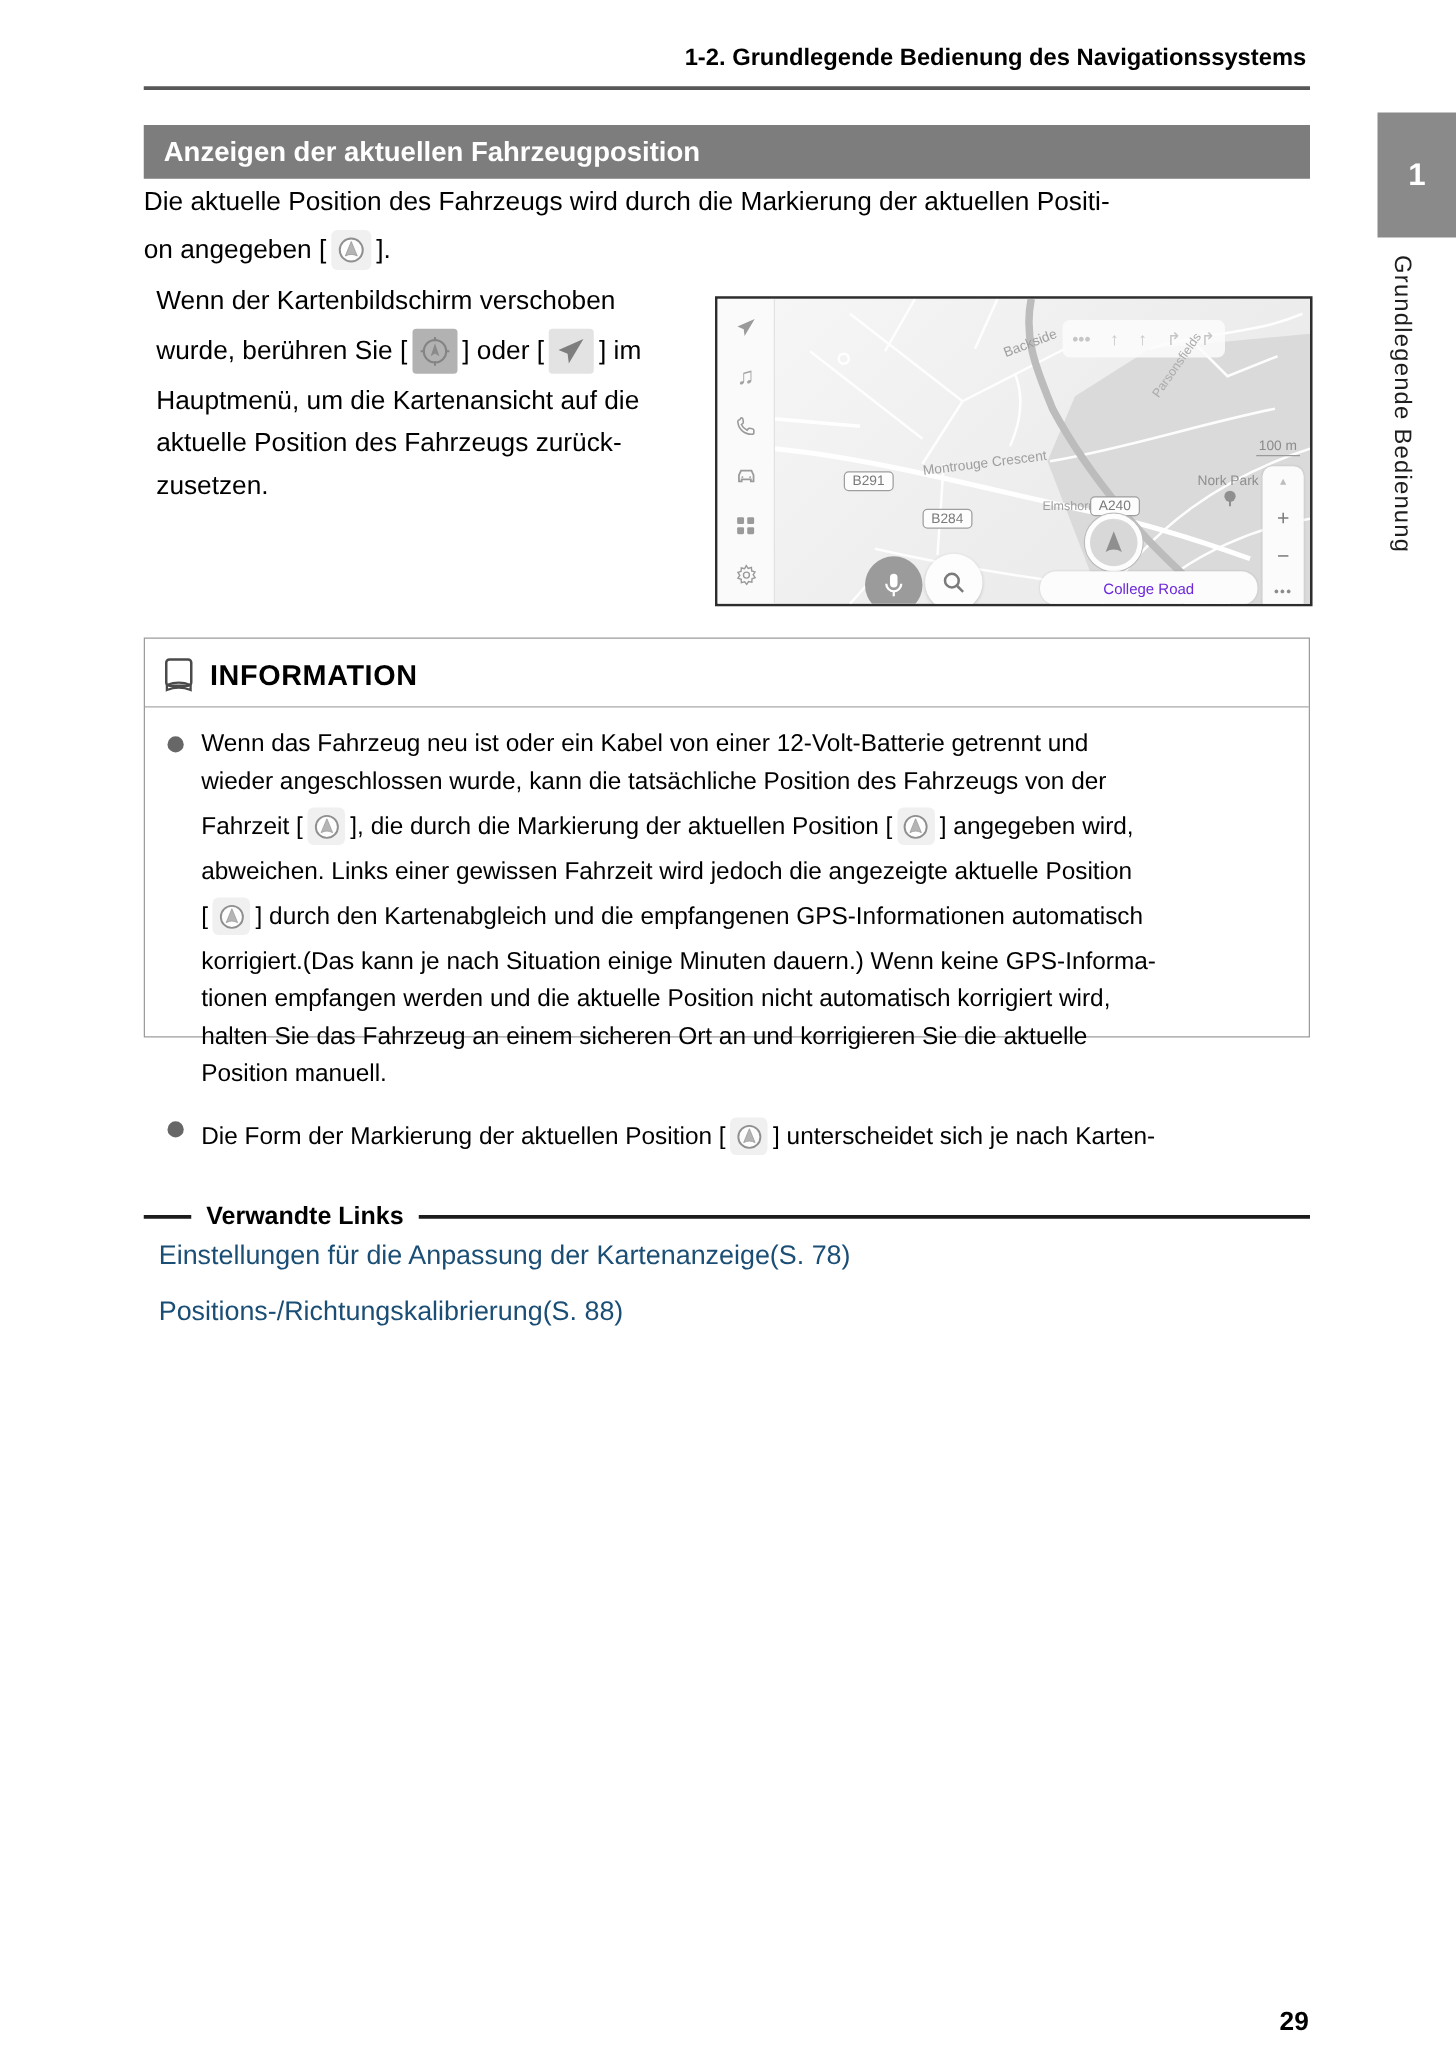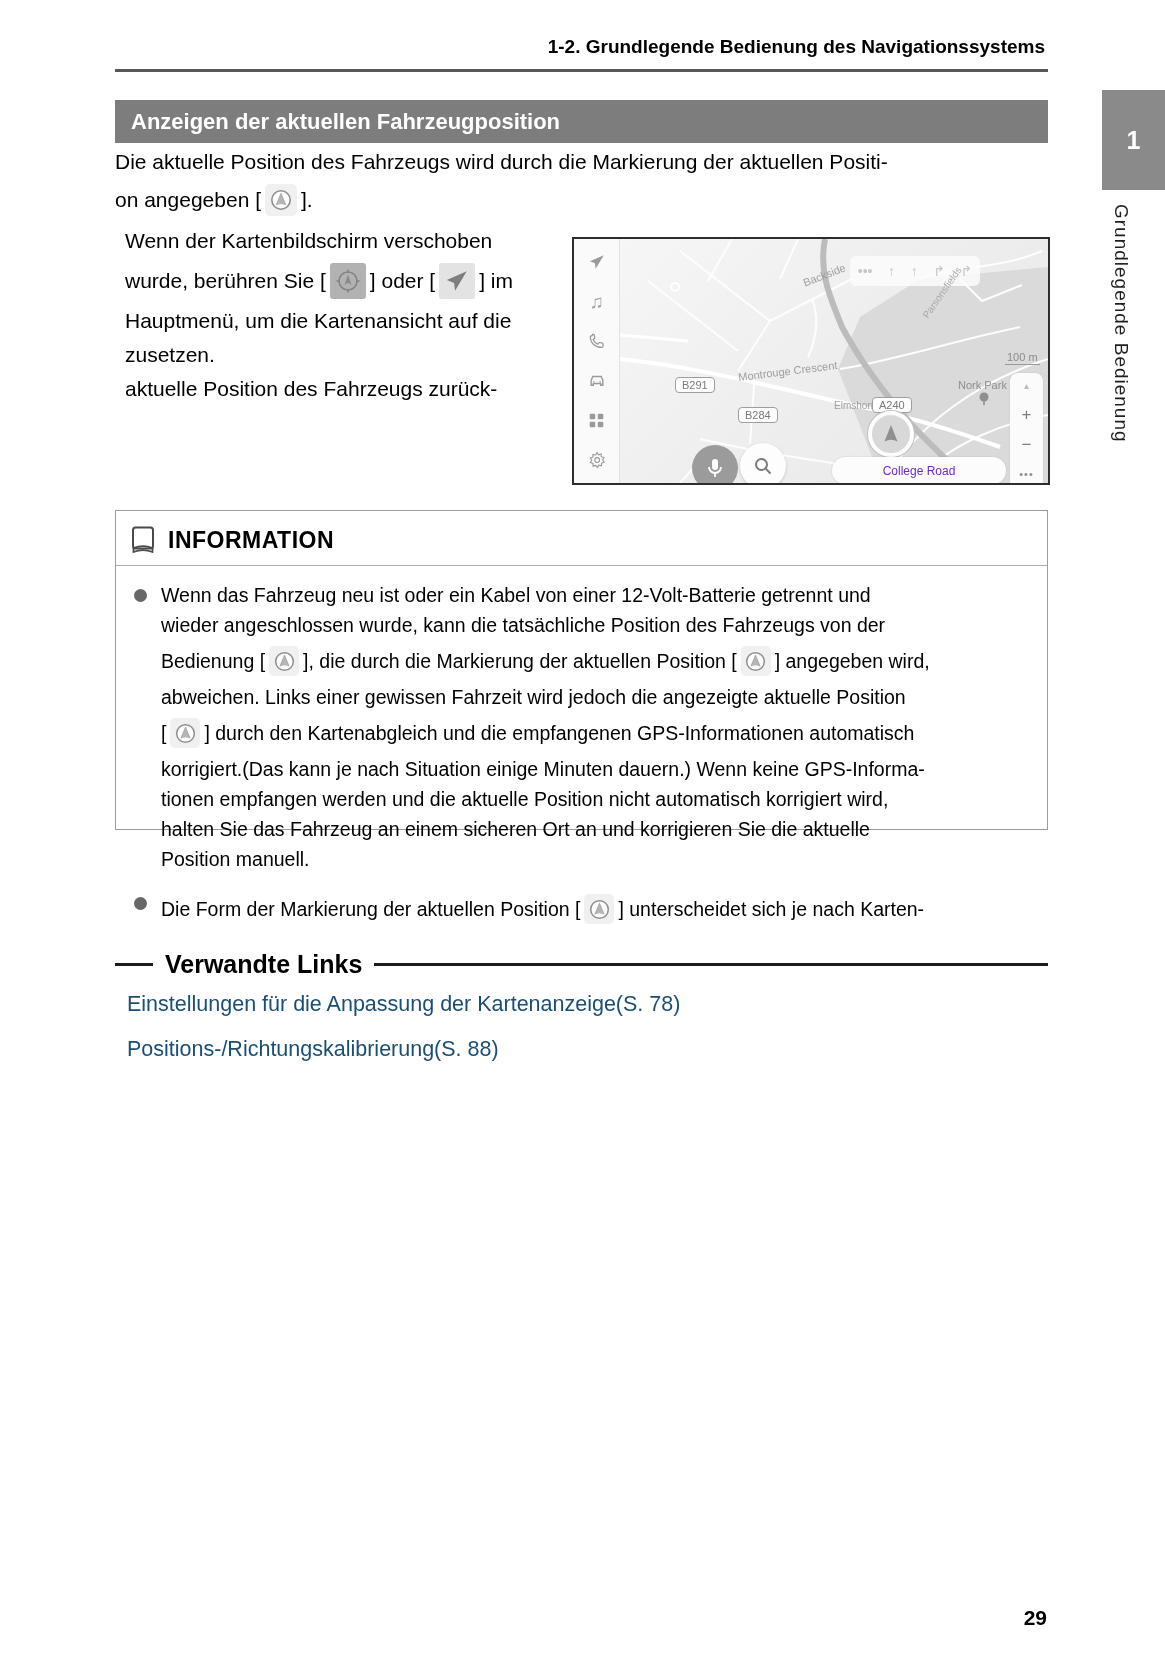--- a/index.html
+++ b/index.html
@@ -66,21 +66,21 @@
   .info-body{padding:14px 18px 0 16px;font-size:19.5px;}
   .bullet{display:flex;margin-bottom:14px;}
   .bullet .dot{flex:0 0 13px;width:13px;height:13px;border-radius:50%;background:#676767;margin:9px 14px 0 2px;}
   .bullet .b-lines{flex:1;}
   .b-lines .t-line{font-size:19.5px;line-height:30px;height:30px;}
   .b-lines .t-line.icon-line{height:42px;}
   .info-body .pos-ic{width:30px;height:30px;}
   
   .rel-head{position:absolute;left:115px;top:950px;width:933px;display:flex;align-items:center;}
   .rel-head .dash{width:38px;height:3px;background:#1c1c1c;}
-  .rel-head .txt{font-size:25px;font-weight:bold;margin:0 12px;white-space:nowrap;}
+  .rel-head .txt{font-size:20px;font-weight:bold;margin:12px 12px;white-space:nowrap;}
   .rel-head .rule{flex:1;height:3px;background:#1c1c1c;}
   .rel-link{position:absolute;left:127px;font-size:21.5px;white-space:nowrap;cursor:pointer;}
   
   .chapter-tab{position:absolute;right:0;top:90px;width:63px;height:100px;background:#8a8a8a;
     color:#fff;font-size:25px;font-weight:bold;display:flex;align-items:center;justify-content:center;}
   .chapter-vert{position:absolute;right:33px;top:204px;writing-mode:vertical-rl;
     font-size:19px;color:#1e1e1e;letter-spacing:1px;white-space:nowrap;}
   .page-num{position:absolute;right:118px;top:1586px;font-size:21px;font-weight:bold;margin-top:20px;}
   svg{display:block;}
 </style>
@@ -122,22 +122,22 @@
     </span>
     <span>] oder [</span>
     <span class="inl-ic arr-ic">
       <svg width="26" height="26" viewBox="0 0 24 24">
           <path d="M21 3 L10.2 21 L9.3 13.8 L2.6 11.0 Z" fill="#7e7e7e"></path>
         </svg>
     </span>
     <span>] im</span>
   </div>
   <div class="t-line">Hauptmenü, um die Kartenansicht auf die</div>
+  <div class="t-line">aktuelle Position des Fahrzeugs zurück-</div>
   <div class="t-line">zusetzen.</div>
-  <div class="t-line">aktuelle Position des Fahrzeugs zurück-</div>
 </div>
 
 <div class="map">
   <div class="map-canvas">
     <svg width="428" height="244" viewBox="0 0 428 244">
 
       <polygon points="240,78 300,40 428,28 428,244 262,244 218,130" fill="#dadada"></polygon>
 
       <g stroke="#ffffff" stroke-width="2" fill="none" opacity="0.9">
         <path d="M60 12 L150 82"></path>
@@ -276,21 +276,21 @@
   </div>
   <div class="info-divider"></div>
   <div class="info-body">
 
     <div class="bullet">
       <span class="dot"></span>
       <div class="b-lines">
         <div class="t-line">Wenn das Fahrzeug neu ist oder ein Kabel von einer 12-Volt-Batterie getrennt und</div>
         <div class="t-line">wieder angeschlossen wurde, kann die tatsächliche Position des Fahrzeugs von der</div>
         <div class="t-line icon-line">
-          <span>Bedienung [</span>
+          <span>Fahrzeit [</span>
           <span class="inl-ic pos-ic">
             <svg width="23" height="23" viewBox="0 0 24 24">
                 <circle cx="12" cy="12" r="9.2" fill="#fdfdfd" stroke="#8f8f8f" stroke-width="1.6"></circle>
                 <path d="M12 5.2 L16.8 16.8 Q12 14.2 7.2 16.8 Z" fill="#b5b5b5" stroke="#979797" stroke-width="0.6"></path>
               </svg>
           </span>
           <span>], die durch die Markierung der aktuellen Position [</span>
           <span class="inl-ic pos-ic">
             <svg width="23" height="23" viewBox="0 0 24 24">
                 <circle cx="12" cy="12" r="9.2" fill="#fdfdfd" stroke="#8f8f8f" stroke-width="1.6"></circle>

